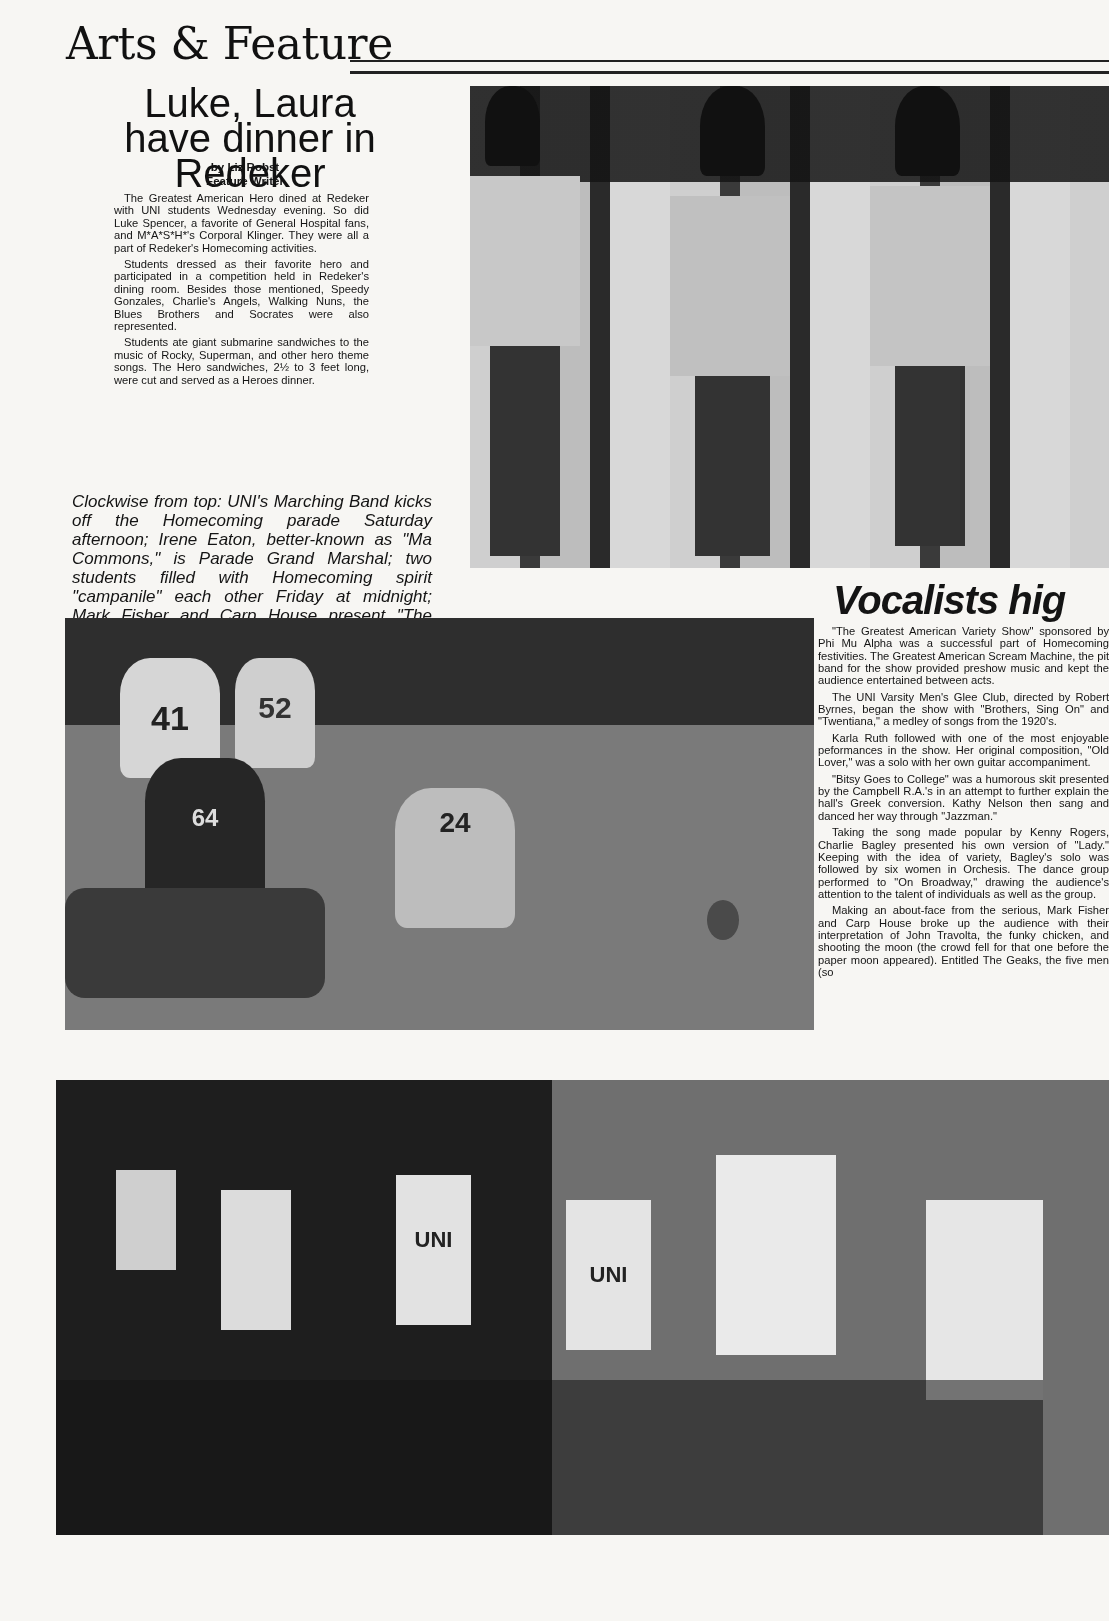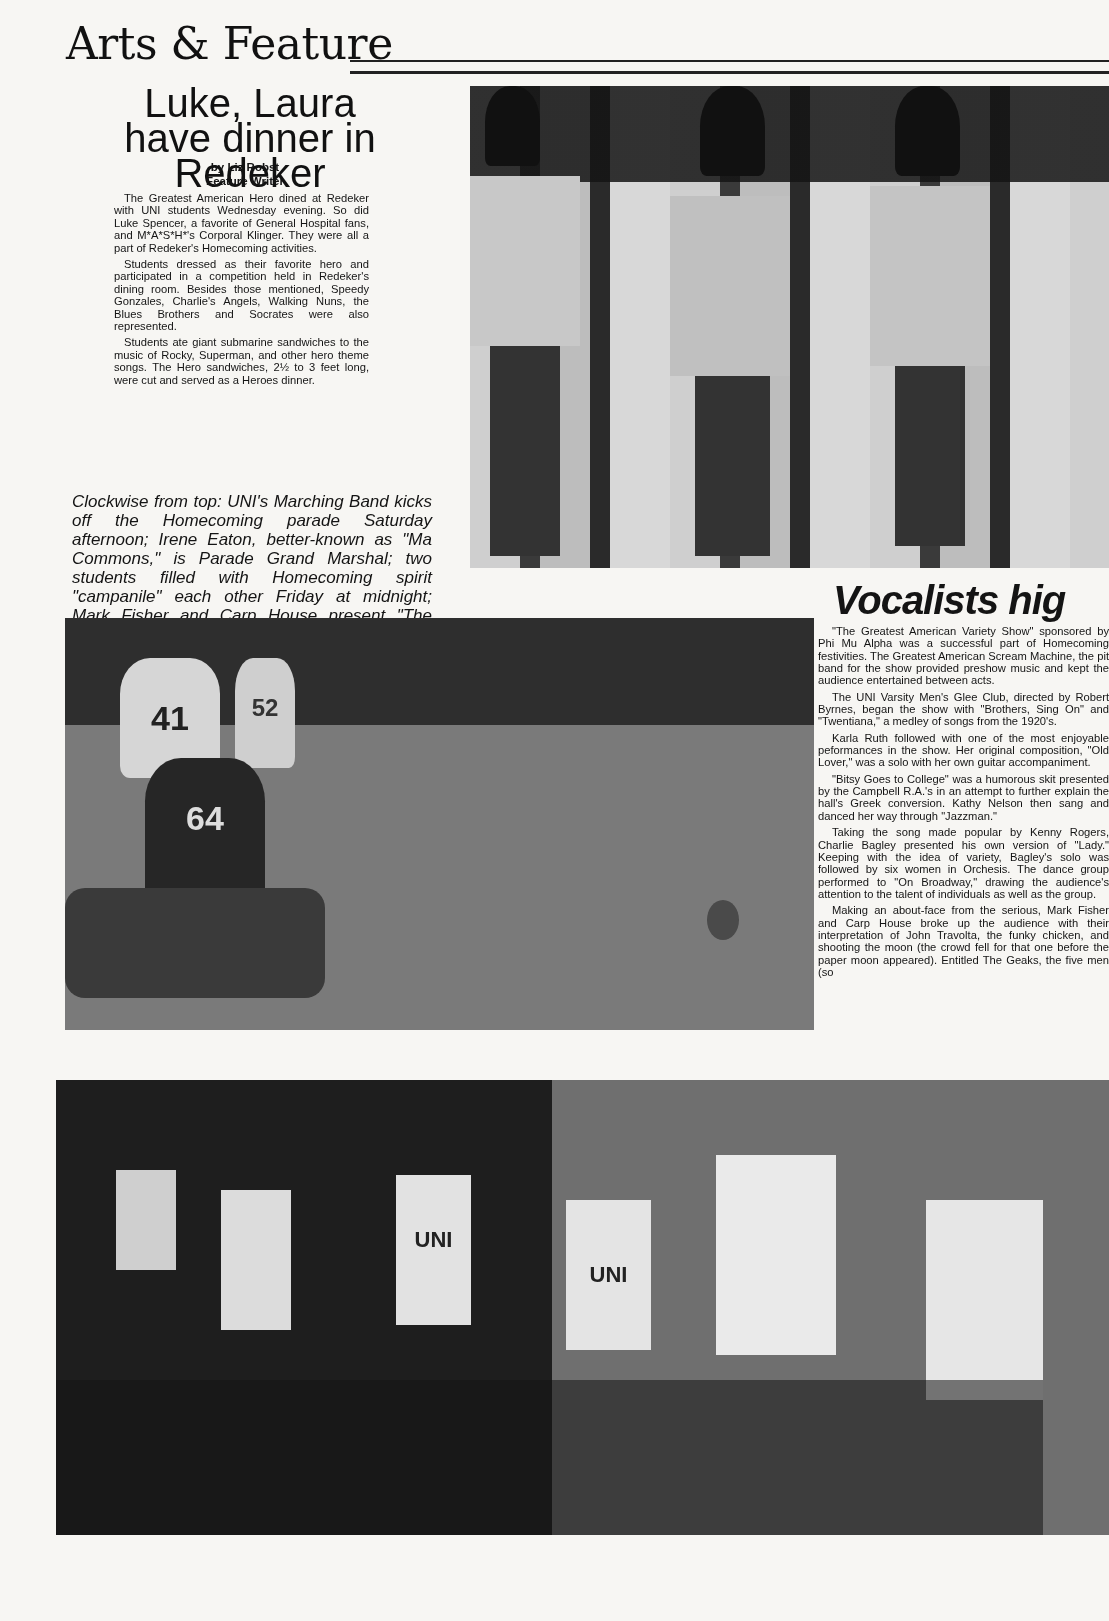--- a/index.html
+++ b/index.html
@@ -103,22 +103,23 @@
   <p>"The Greatest American Variety Show" sponsored by Phi Mu Alpha was a successful part of Homecoming festivities. The Greatest American Scream Machine, the pit band for the show provided preshow music and kept the audience entertained between acts.</p>
   <p>The UNI Varsity Men's Glee Club, directed by Robert Byrnes, began the show with "Brothers, Sing On" and "Twentiana," a medley of songs from the 1920's.</p>
   <p>Karla Ruth followed with one of the most enjoyable peformances in the show. Her original composition, "Old Lover," was a solo with her own guitar accompaniment.</p>
   <p>"Bitsy Goes to College" was a humorous skit presented by the Campbell R.A.'s in an attempt to further explain the hall's Greek conversion. Kathy Nelson then sang and danced her way through "Jazzman."</p>
   <p>Taking the song made popular by Kenny Rogers, Charlie Bagley presented his own version of "Lady." Keeping with the idea of variety, Bagley's solo was followed by six women in Orchesis. The dance group performed to "On Broadway," drawing the audience's attention to the talent of individuals as well as the group.</p>
   <p>Making an about-face from the serious, Mark Fisher and Carp House broke up the audience with their interpretation of John Travolta, the funky chicken, and shooting the moon (the crowd fell for that one before the paper moon appeared). Entitled The Geaks, the five men (so</p>
 </div>
 
 <div class="abs photo photo-football">
   <div class="shape" style="left:55px;top:40px;width:100px;height:120px;background:#d6d6d6;border-radius:30% 30% 10% 10%;color:#222;font-size:34px;font-weight:bold;text-align:center;line-height:120px">41</div>
-  <div class="shape" style="left:170px;top:40px;width:60px;height:110px;background:#cfcfcf;border-radius:30% 30% 10% 10%;color:#333;font-size:24px;font-weight:bold;text-align:center;line-height:100px">52</div>
-  <div class="shape" style="left:80px;top:140px;width:120px;height:144px;background:#262626;border-radius:30% 30% 10% 10%;color:#ddd;font-size:34px;font-weight:bold;text-align:center;line-height:120px">64</div>
+  <div class="shape" style="left:170px;top:40px;width:80px;height:110px;background:#cfcfcf;border-radius:30% 30% 10% 10%;color:#333;font-size:30px;font-weight:bold;text-align:center;line-height:100px">52</div>
+  <div class="shape" style="left:80px;top:140px;width:120px;height:144px;background:#262626;border-radius:30% 30% 10% 10%;color:#ddd;font-size:24px;font-weight:bold;text-align:center;line-height:120px">64</div>
+  <div class="shape" style="left:330px;top:170px;width:120px;height:140px;background:#bdbdbd;border-radius:30% 30% 10% 10%;color:#222;font-size:28px;font-weight:bold;text-align:center;line-height:70px">24</div>
   <div class="shape" style="left:0;top:270px;width:260px;height:110px;background:#3a3a3a;border-radius:20px"></div>
   <div class="shape" style="left:642px;top:282px;width:32px;height:40px;background:#4a4a4a;border-radius:50%"></div>
 </div>
 
 <div class="abs photo photo-dance">
   <div class="shape" style="left:60px;top:90px;width:60px;height:100px;background:#cfcfcf"></div>
   <div class="shape" style="left:165px;top:110px;width:70px;height:140px;background:#dcdcdc"></div>
   <div class="shape" style="left:340px;top:95px;width:75px;height:150px;background:#e2e2e2;color:#222;font-weight:bold;font-size:22px;text-align:center;line-height:130px">UNI</div>
   <div class="shape" style="left:510px;top:120px;width:85px;height:150px;background:#e4e4e4;color:#222;font-weight:bold;font-size:22px;text-align:center;line-height:150px">UNI</div>
   <div class="shape" style="left:660px;top:75px;width:120px;height:200px;background:#eaeaea"></div>

